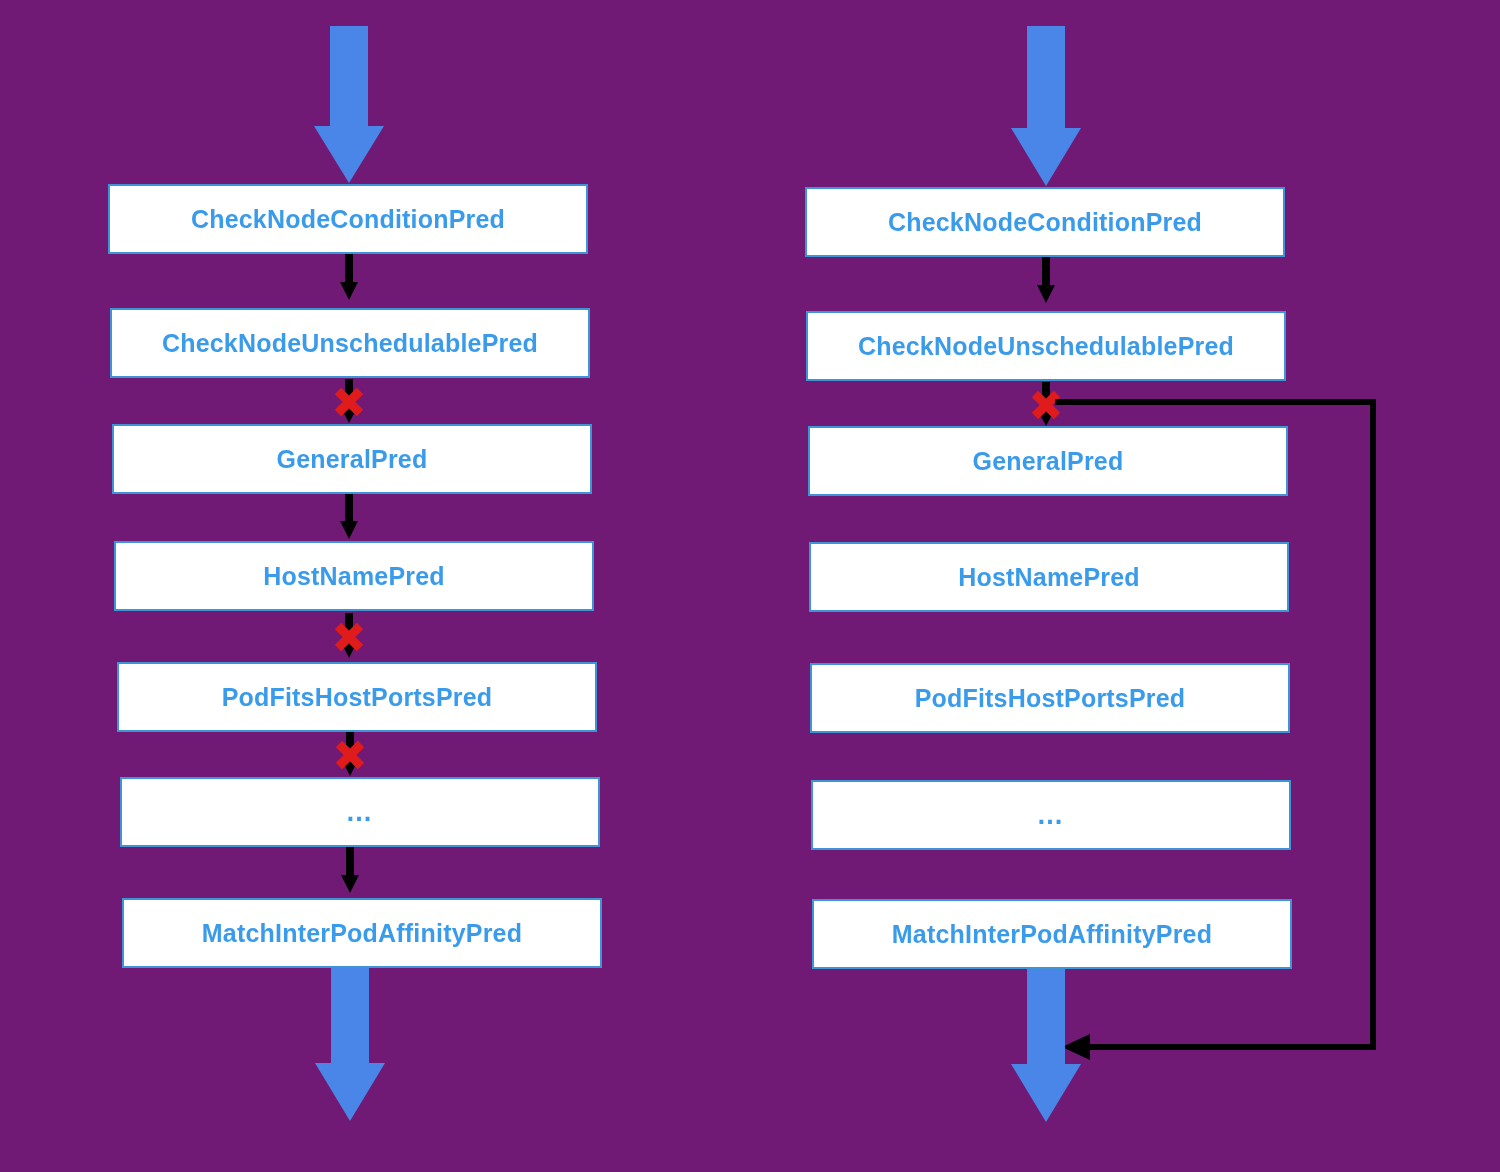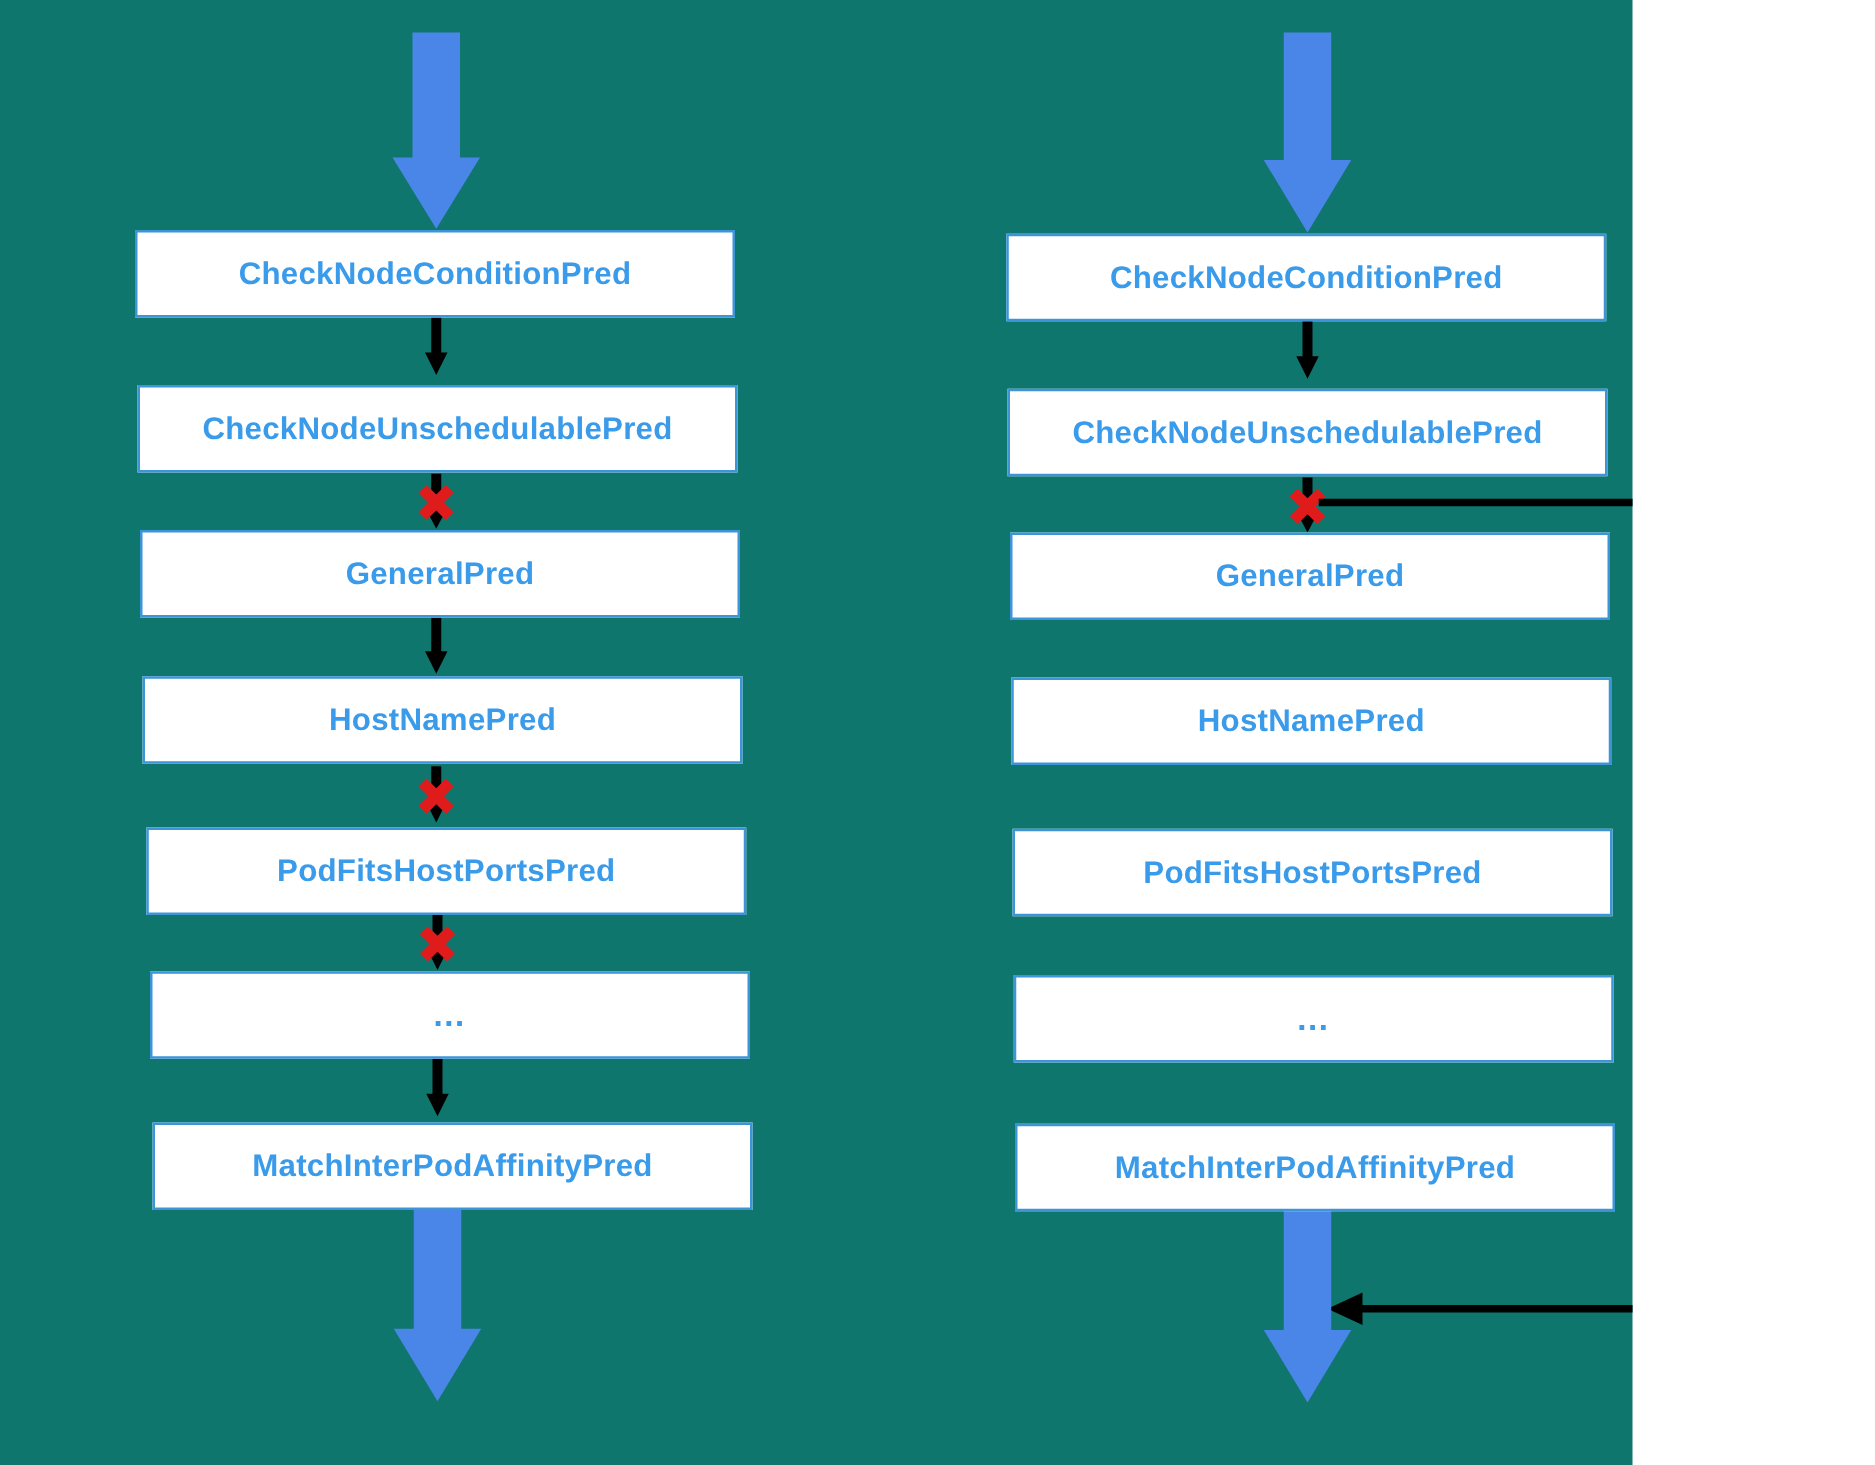--- a/index.html
+++ b/index.html
@@ -6,23 +6,23 @@
   html, body {
     margin: 0;
     padding: 0;
     background: #ffffff;
   }
   body {
     font-family: "Liberation Sans", sans-serif;
   }
   #canvas {
     position: relative;
-    width: 1306px;
+    width: 1500px;
     height: 1172px;
-    background: #0f766e;
+    background: #701a75;
     overflow: hidden;
   }
   .col {
     position: absolute;
     top: 0;
     height: 1172px;
   }
   .pred-box {
     position: absolute;
     box-sizing: border-box;

